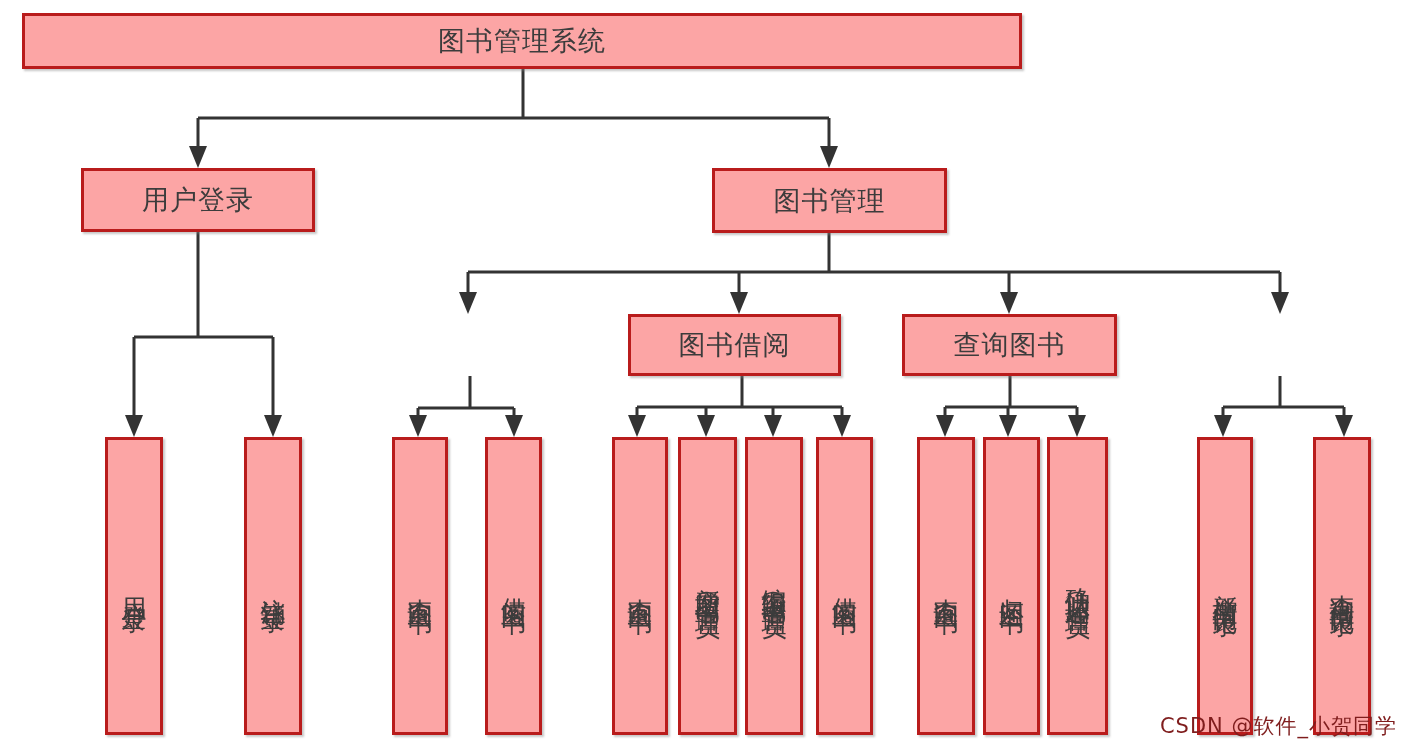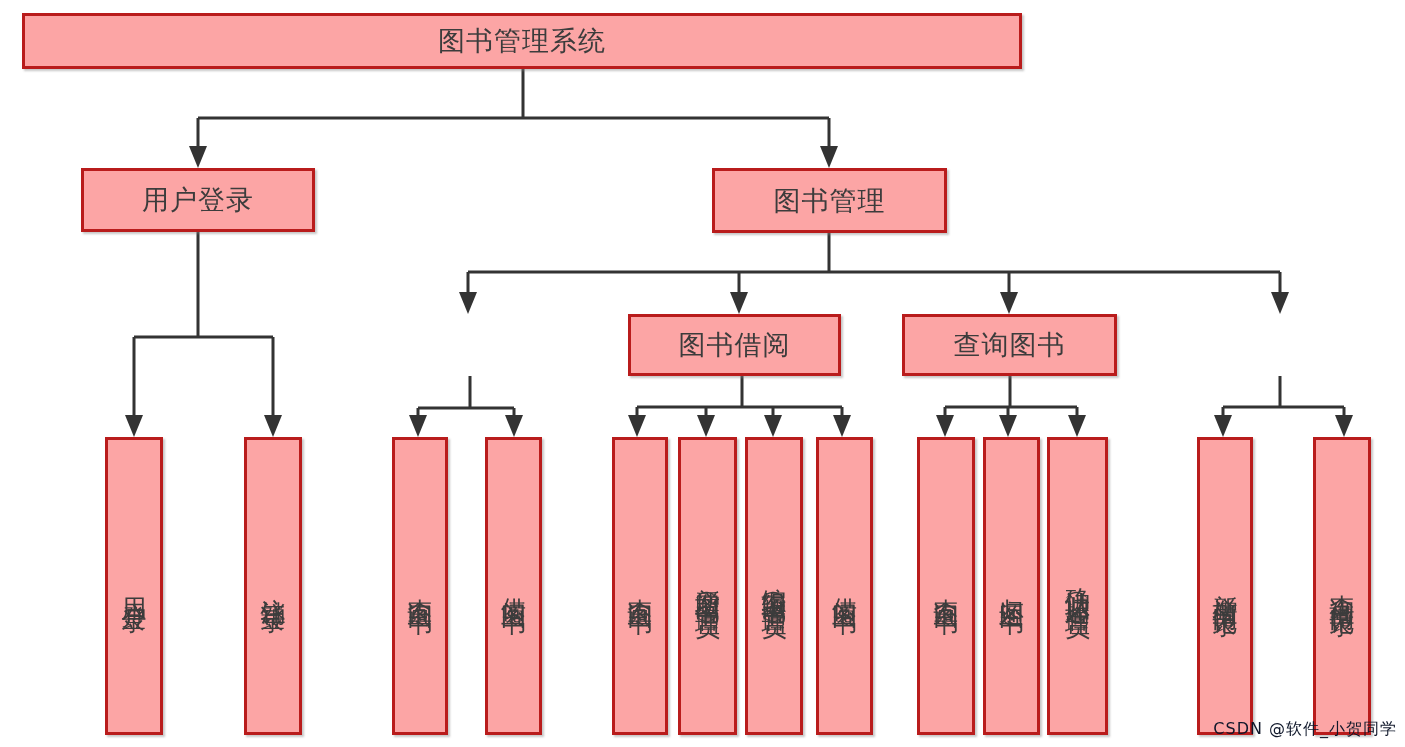--- a/index.html
+++ b/index.html
@@ -46,22 +46,22 @@
     line-height: 1;
     letter-spacing: 4px;
     text-align: center;
   }
 
   .watermark {
     position: absolute;
     z-index: 3;
     right: 8px;
     bottom: 7px;
-    color: #0f172a;
-    font-size: 16px;
+    color: #7f1d1d;
+    font-size: 21px;
     letter-spacing: 1px;
     white-space: nowrap;
   }
 </style>
 </head>
 <body>
 
 <div class="canvas">
 
   <svg class="connectors" width="1405" height="747" viewBox="0 0 1405 747">

